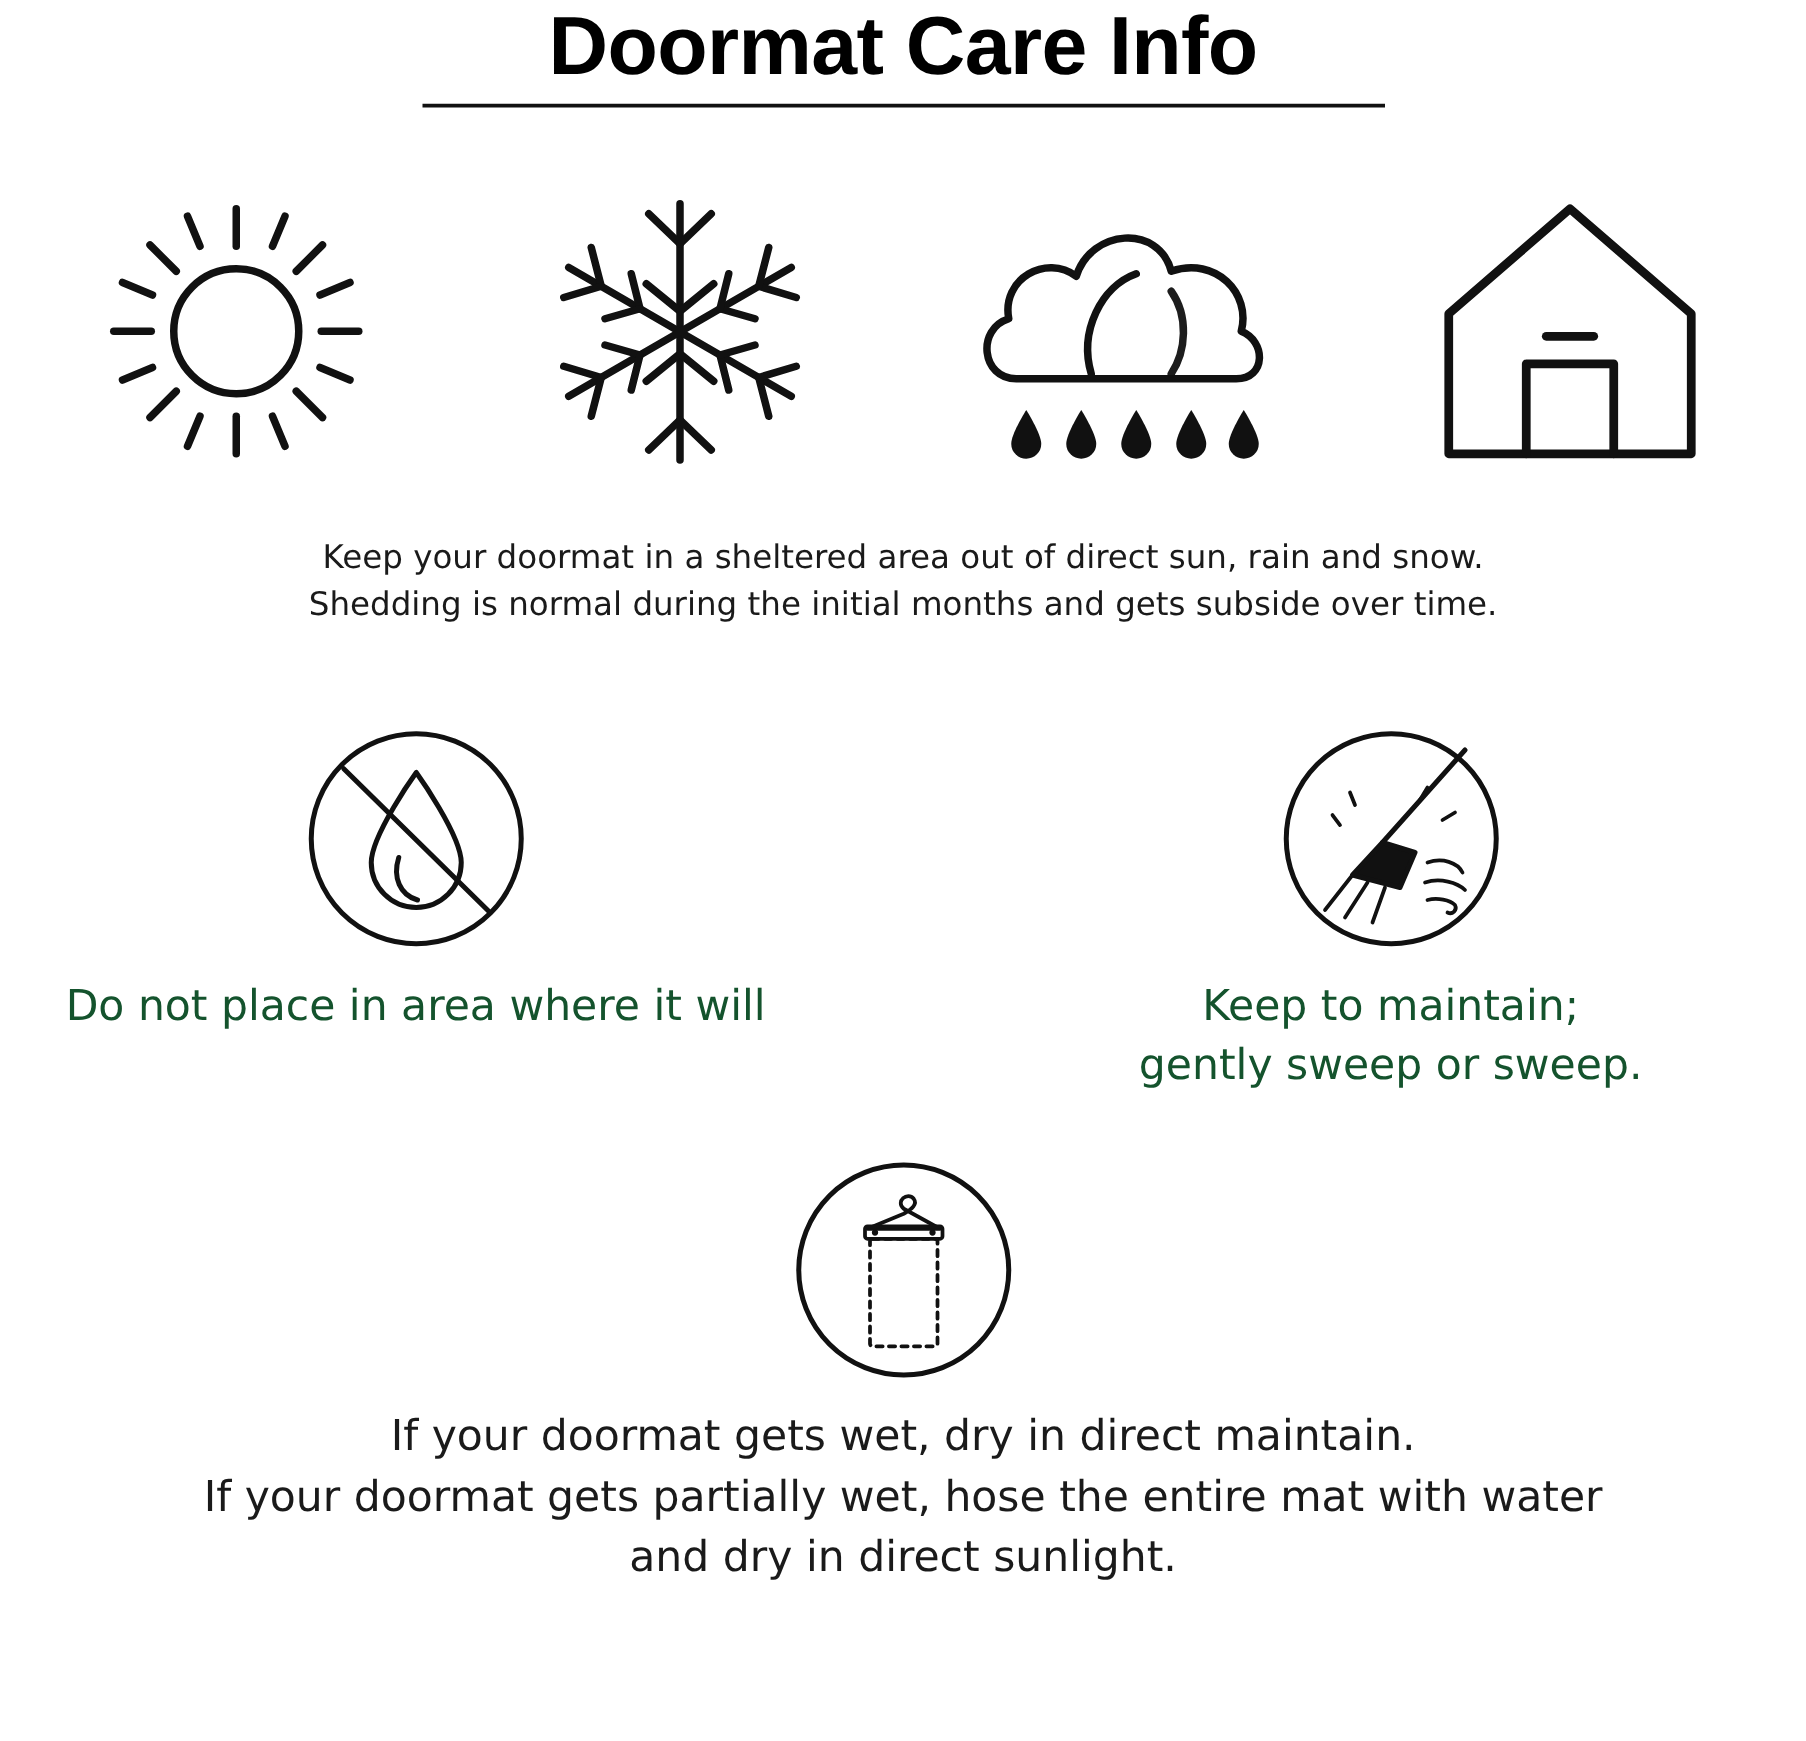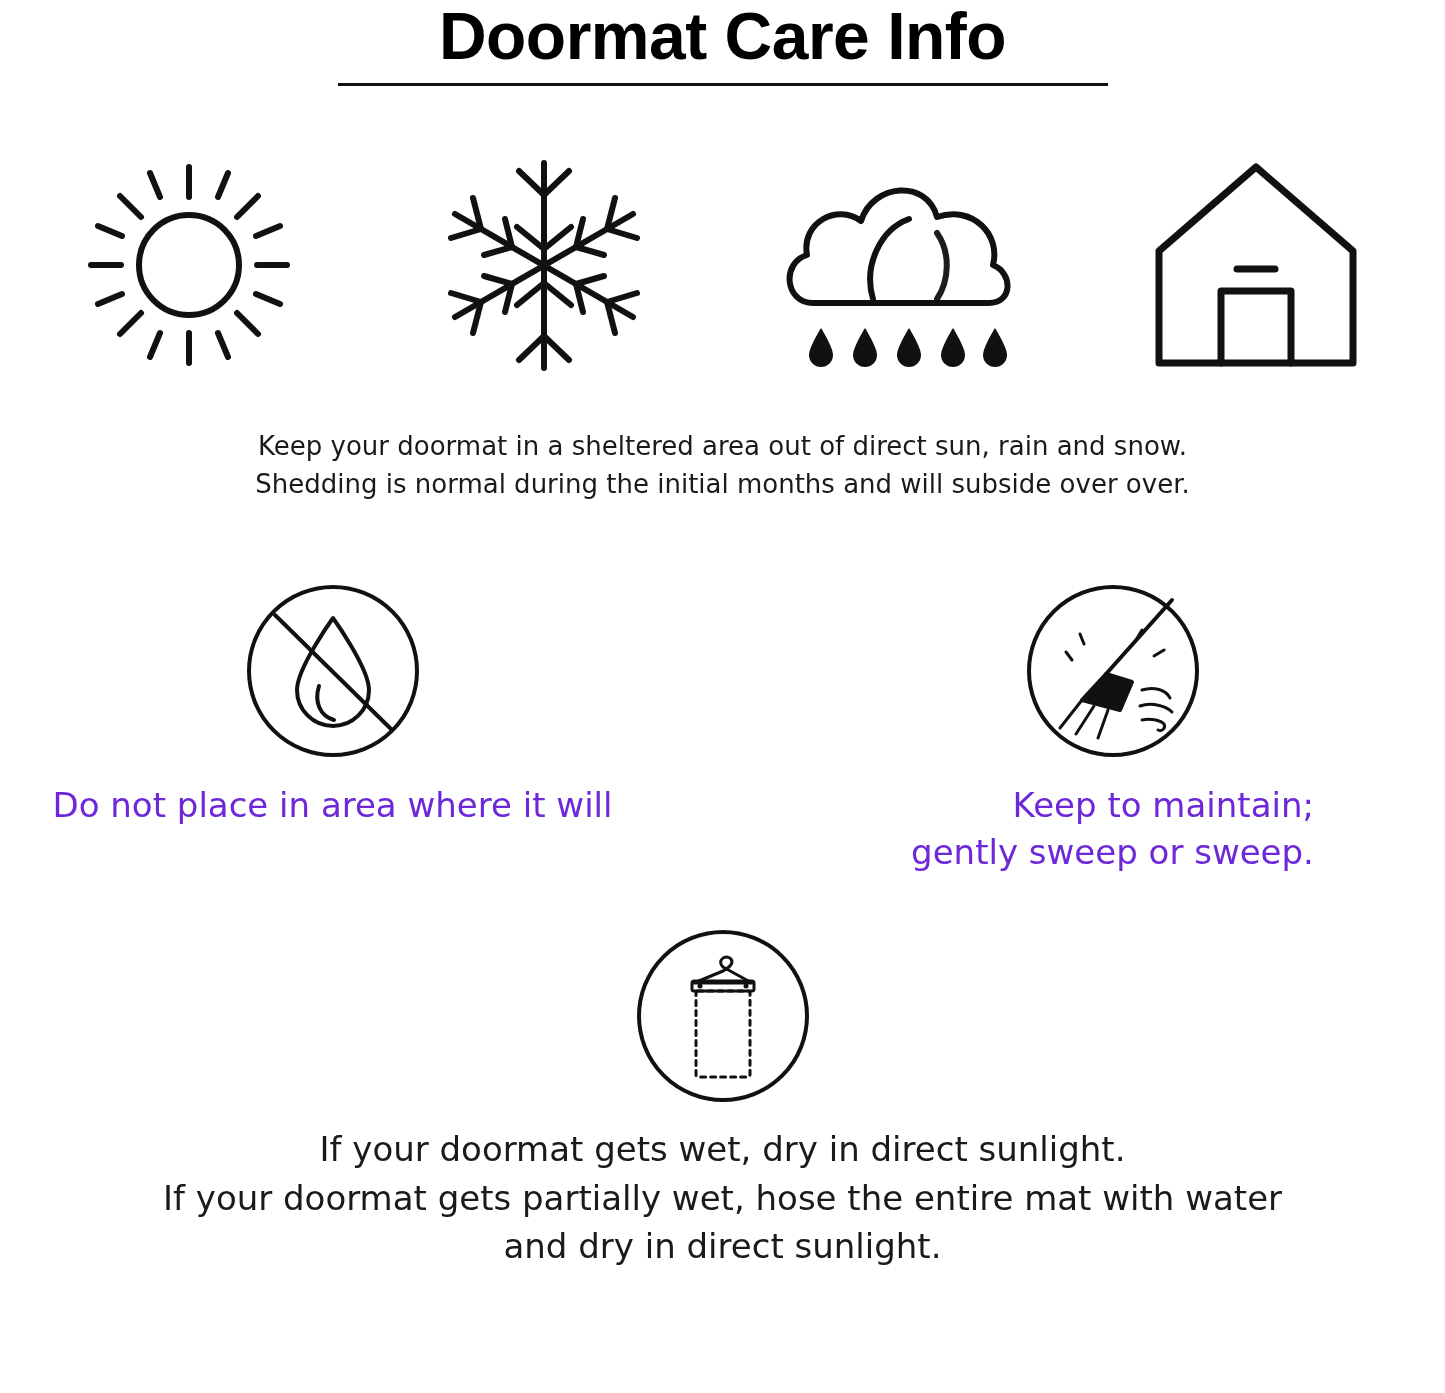--- a/index.html
+++ b/index.html
@@ -89,24 +89,24 @@
   }
   .circle-icon {
     width: 178px;
     height: 178px;
     display: flex;
     align-items: center;
     justify-content: center;
   }
   .feature-caption {
     margin-top: 22px;
-    text-align: right;
+    text-align: center;
     font-size: 34px;
     line-height: 1.38;
-    color: #6d28d9;
+    color: #14532d;
   }
   .feature-caption .line { display: block; white-space: nowrap; }
 
   
   .bottom-feature {
     margin-top: 52px;
     display: flex;
     flex-direction: column;
     align-items: center;
   }
@@ -229,21 +229,21 @@
             <line x1="88" y1="116" x2="126" y2="116"></line>
           </g>
         </svg>
       </span>
     </div>
 
   </div>
 
   <div class="lead">
     <span class="line">Keep your doormat in a sheltered area out of direct sun, rain and snow.</span>
-    <span class="line">Shedding is normal during the initial months and will subside over over.</span>
+    <span class="line">Shedding is normal during the initial months and gets subside over time.</span>
   </div>
 
   <div class="feature-row">
 
     <div class="feature">
       <div class="circle-icon">
         <svg width="178" height="178" viewBox="0 0 178 178">
           <g stroke="#111" stroke-width="4" fill="none" stroke-linejoin="round" stroke-linecap="round">
             <circle cx="89" cy="89" r="84"></circle>
             <path d="M89 36 C89 36 53 86 53 108 a36 36 0 0 0 72 0 C125 86 89 36 89 36 Z"></path>
@@ -293,19 +293,19 @@
           <path d="M89 40 C82 34 92 26 97 32 C100 36 96 40 89 44 L60 56 L118 56 Z" stroke-width="3"></path>
           <rect x="58" y="54" width="62" height="10" rx="2" stroke-width="3"></rect>
           <rect x="62" y="64" width="54" height="86" rx="2" stroke-width="3" stroke-dasharray="5 5"></rect>
           <line x1="66" y1="59" x2="66" y2="59" stroke-width="4"></line>
           <circle cx="66" cy="59" r="2.5" fill="#111" stroke="none"></circle>
           <circle cx="112" cy="59" r="2.5" fill="#111" stroke="none"></circle>
         </g>
       </svg>
     </div>
     <div class="bottom-caption">
-      <span class="line">If your doormat gets wet, dry in direct sunlight.</span>
+      <span class="line">If your doormat gets wet, dry in direct maintain.</span>
       <span class="line">If your doormat gets partially wet, hose the entire mat with water</span>
       <span class="line">and dry in direct sunlight.</span>
     </div>
   </div>
 
 </div>
 
 </body></html>

